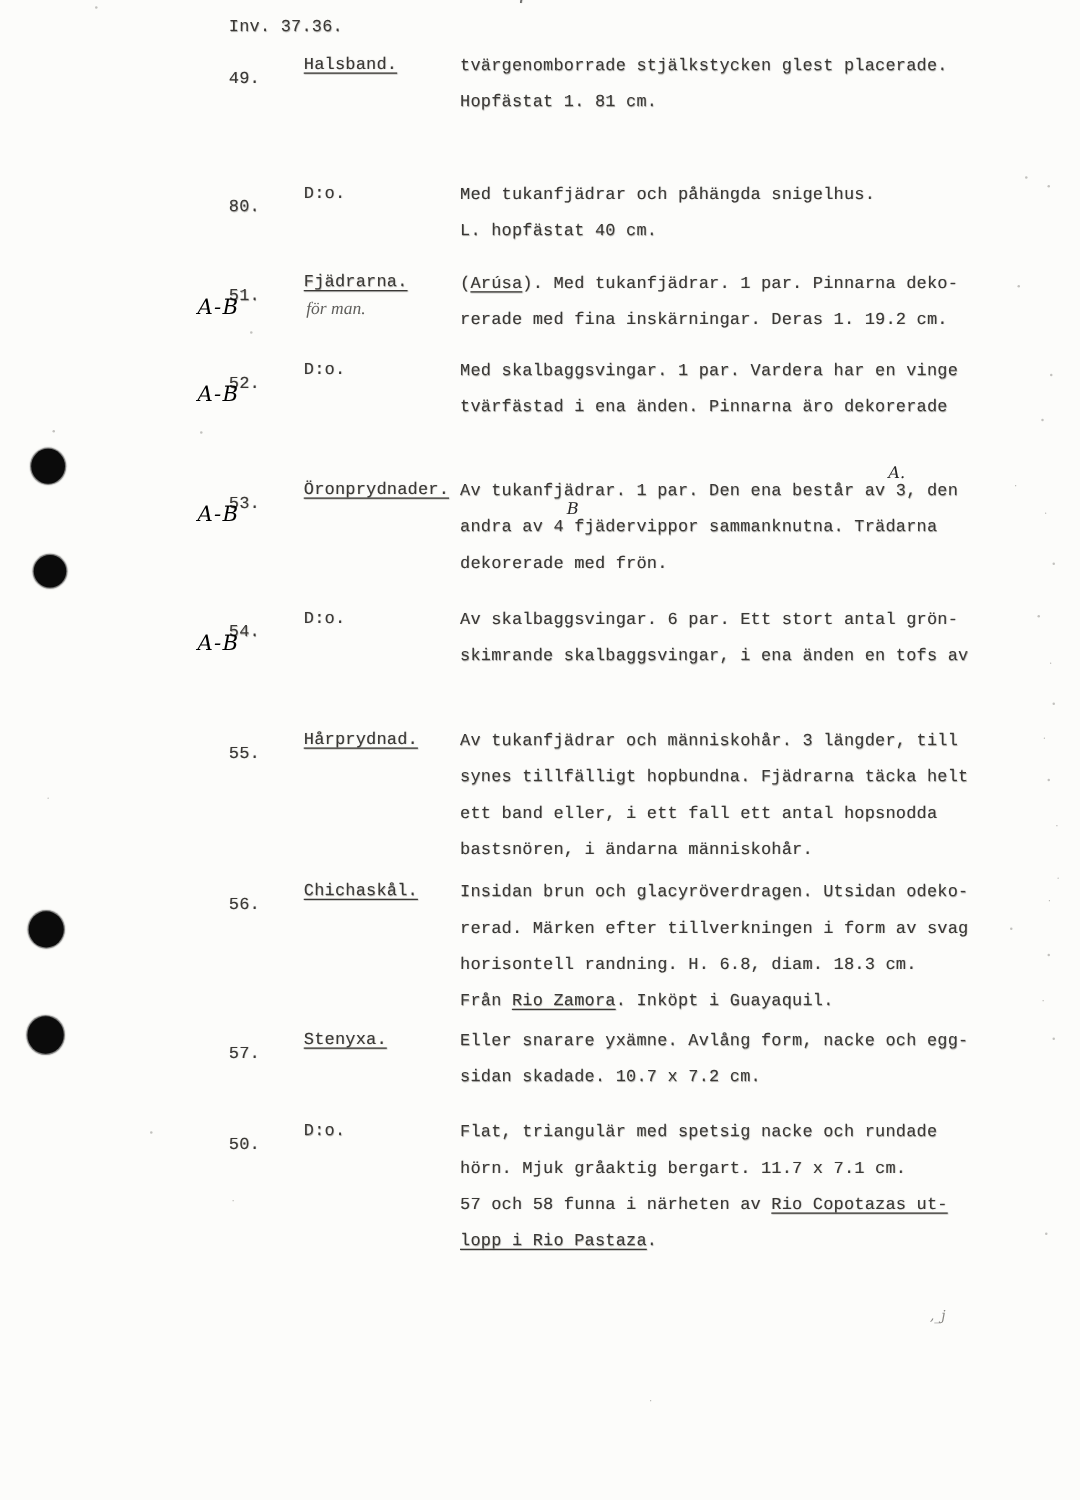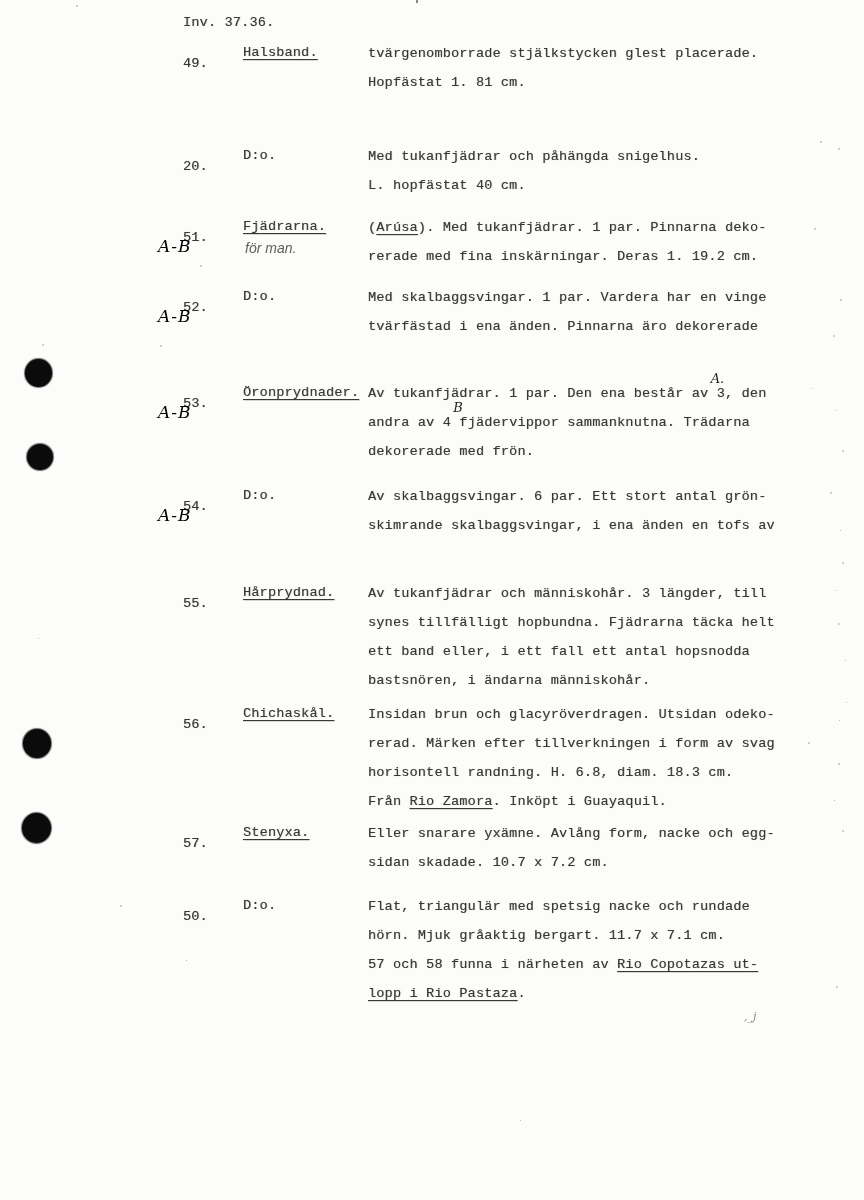--- a/index.html
+++ b/index.html
@@ -27,40 +27,40 @@
   .item{position:absolute;left:150px;width:660px;}
   .item-number{position:absolute;left:33px;top:0;margin-top:11px;}
   .side-note{
     position:absolute;left:8px;top:17px;
     font-family:"DejaVu Serif",serif;font-style:italic;
     font-size:17px;color:#000000;letter-spacing:1px;white-space:pre;
   }
   .name{position:absolute;left:93px;top:0;}
   .name-note{
     position:absolute;left:95px;top:21px;
-    font-family:Liberation Sans, sans-serif;font-style:italic;
+    font-family:Liberation Serif, serif;font-style:italic;
     font-size:14px;color:#454441;opacity:.85;white-space:pre;
   }
   .desc{position:absolute;left:218px;top:0;width:410px;}
   .line{height:29px;line-height:17px;}
   .u{text-decoration:underline;text-underline-offset:3px;text-decoration-thickness:1px;}
   .seg.rel{position:relative;}
   .hand-note{
     position:absolute;left:-6px;top:-16px;
     font-family:"DejaVu Serif",serif;font-style:italic;
     font-size:13px;color:#262524;text-shadow:none;letter-spacing:0;
   }
   .hole{
     position:absolute;background:#0b0b0b;border-radius:50%;
     box-shadow:0 0 1px 1px rgba(10,10,10,.6);
   }
   .speck{position:absolute;background:#7d7b76;border-radius:50%;}
   .smudge{
     position:absolute;color:#55534f;opacity:.7;
-    font-family:"DejaVu Serif",serif;font-style:italic;font-size:11px;
+    font-family:"DejaVu Serif",serif;font-style:italic;font-size:11px;margin-top:36px;
   }
 </style>
 </head>
 <body>
 
 <div class="page">
 
   <div class="page-number typed">- 7 -</div>
 
   <div class="inv-header typed">Inv. 37.36.</div>
@@ -68,21 +68,21 @@
   <div class="list">
   <div class="item" style="top: 45px;">
     <div class="item-number typed">49.</div>
 
     <div class="name typed u">Halsband.</div>
 
     <div class="desc typed"><div class="line"><span class="seg">tvärgenomborrade stjälkstycken glest placerade.</span></div><div class="line"><span class="seg">Hopfästat 1. 81 cm.</span></div></div>
   </div>
 
   <div class="item" style="top: 148px;">
-    <div class="item-number typed">20.</div>
+    <div class="item-number typed">80.</div>
 
     <div class="name typed">D:o.</div>
 
     <div class="desc typed"><div class="line"><span class="seg">Med tukanfjädrar och påhängda snigelhus.</span></div><div class="line"><span class="seg">L. hopfästat 40 cm.</span></div></div>
   </div>
 
   <div class="item" style="top: 219px;">
     <div class="item-number typed">51.</div>
     <div class="side-note">A-B</div>
     <div class="name typed u">Fjädrarna.</div>

